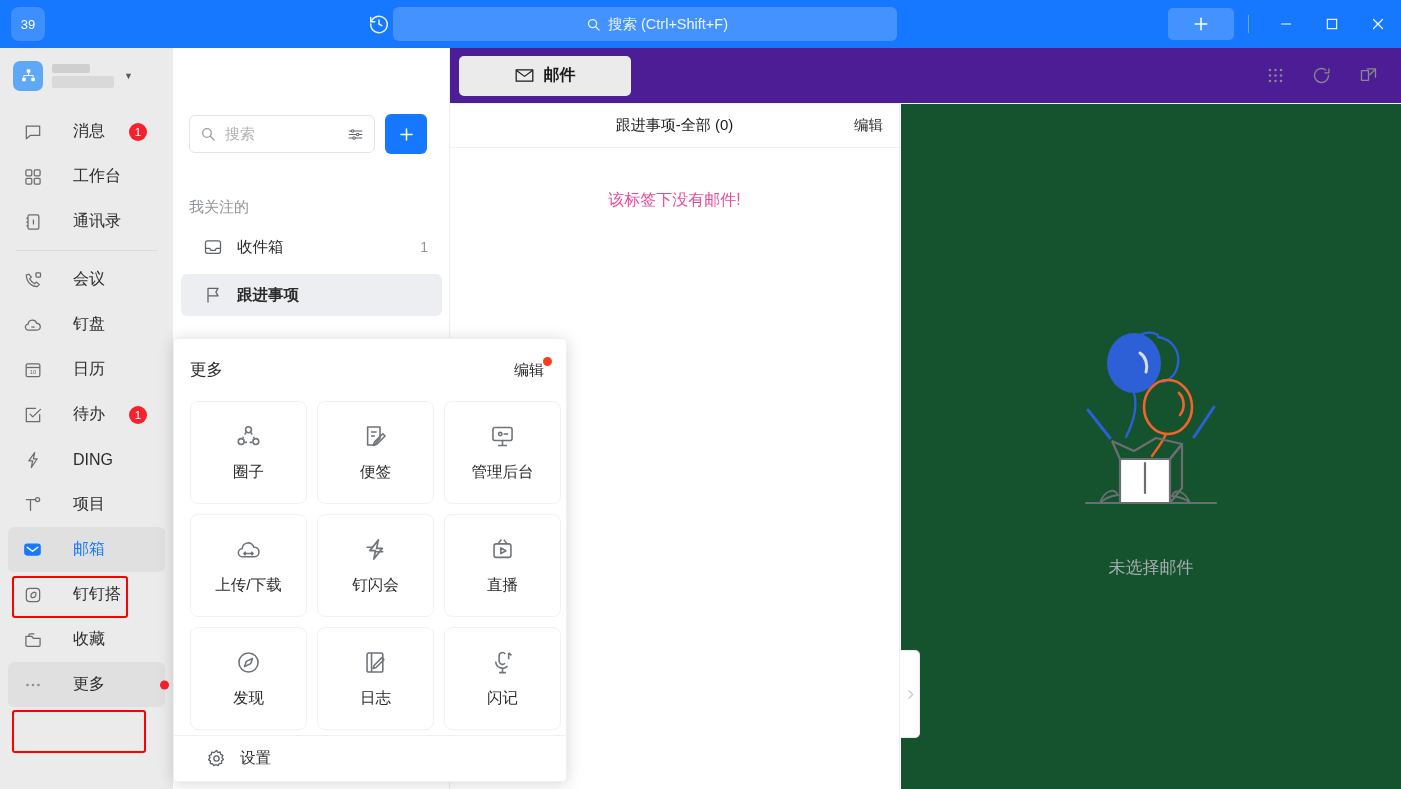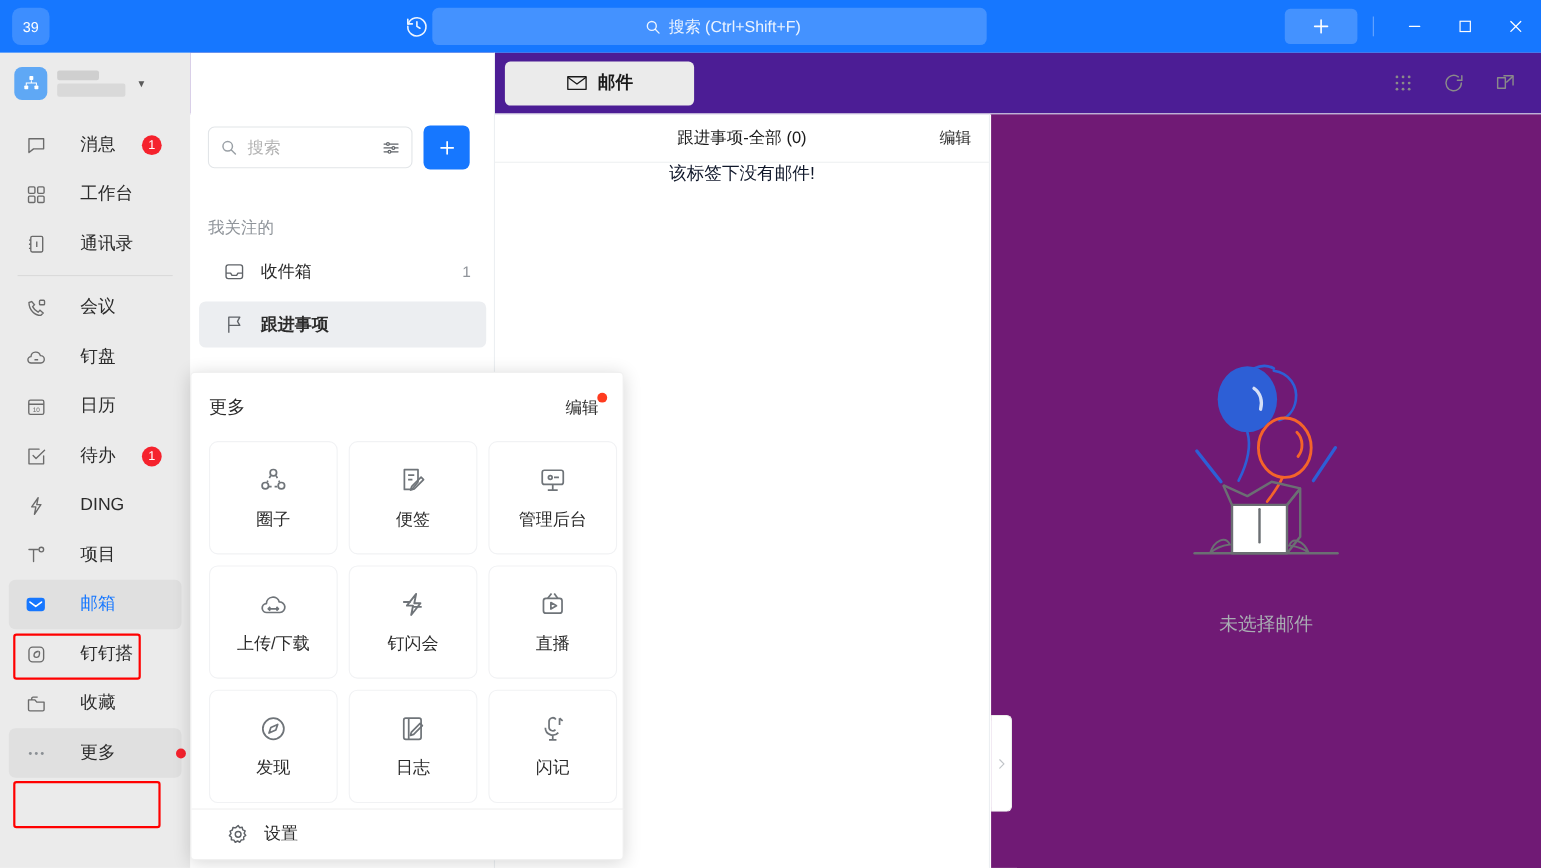--- a/index.html
+++ b/index.html
@@ -134,26 +134,26 @@
   .maillist {
     position:absolute; left: 450px; top: 104px; width: 450px; height: 685px;
     background:#ffffff; border-right:1px solid #eceff2;
   }
   .ml-head {
     height: 44px; border-bottom: 1px solid #eef0f2;
     display:flex; align-items:center; justify-content:center; position:relative;
     color:#1a1a1a; font-size: 15px;
   }
   .ml-edit { position:absolute; right: 16px; color:#2b2b2b; font-size: 14.5px; }
-  .ml-empty { text-align:center; color:#0f172a; font-size: 16px; }
+  .ml-empty { text-align:center; margin-top: 42px; color:#ec4899; font-size: 16px; }
 
   
   .preview {
     position:absolute; left: 901px; top: 104px; width: 500px; height: 685px;
-    background:#701a75;
+    background:#14532d;
     display:flex; flex-direction:column; align-items:center; justify-content:center;gap:13px;
   }
   .preview-caption { margin-top: 18px; color:#a9adb3; font-size: 17px; }
   .collapse-handle {
     position:absolute; left: 901px; top: 650px; width: 19px; height: 88px;
     background:#ffffff; border:1px solid #ececec; border-left:none;
     border-radius: 0 5px 5px 0;
     display:flex; align-items:center; justify-content:center;
     color:#c0c4c8;
   }

